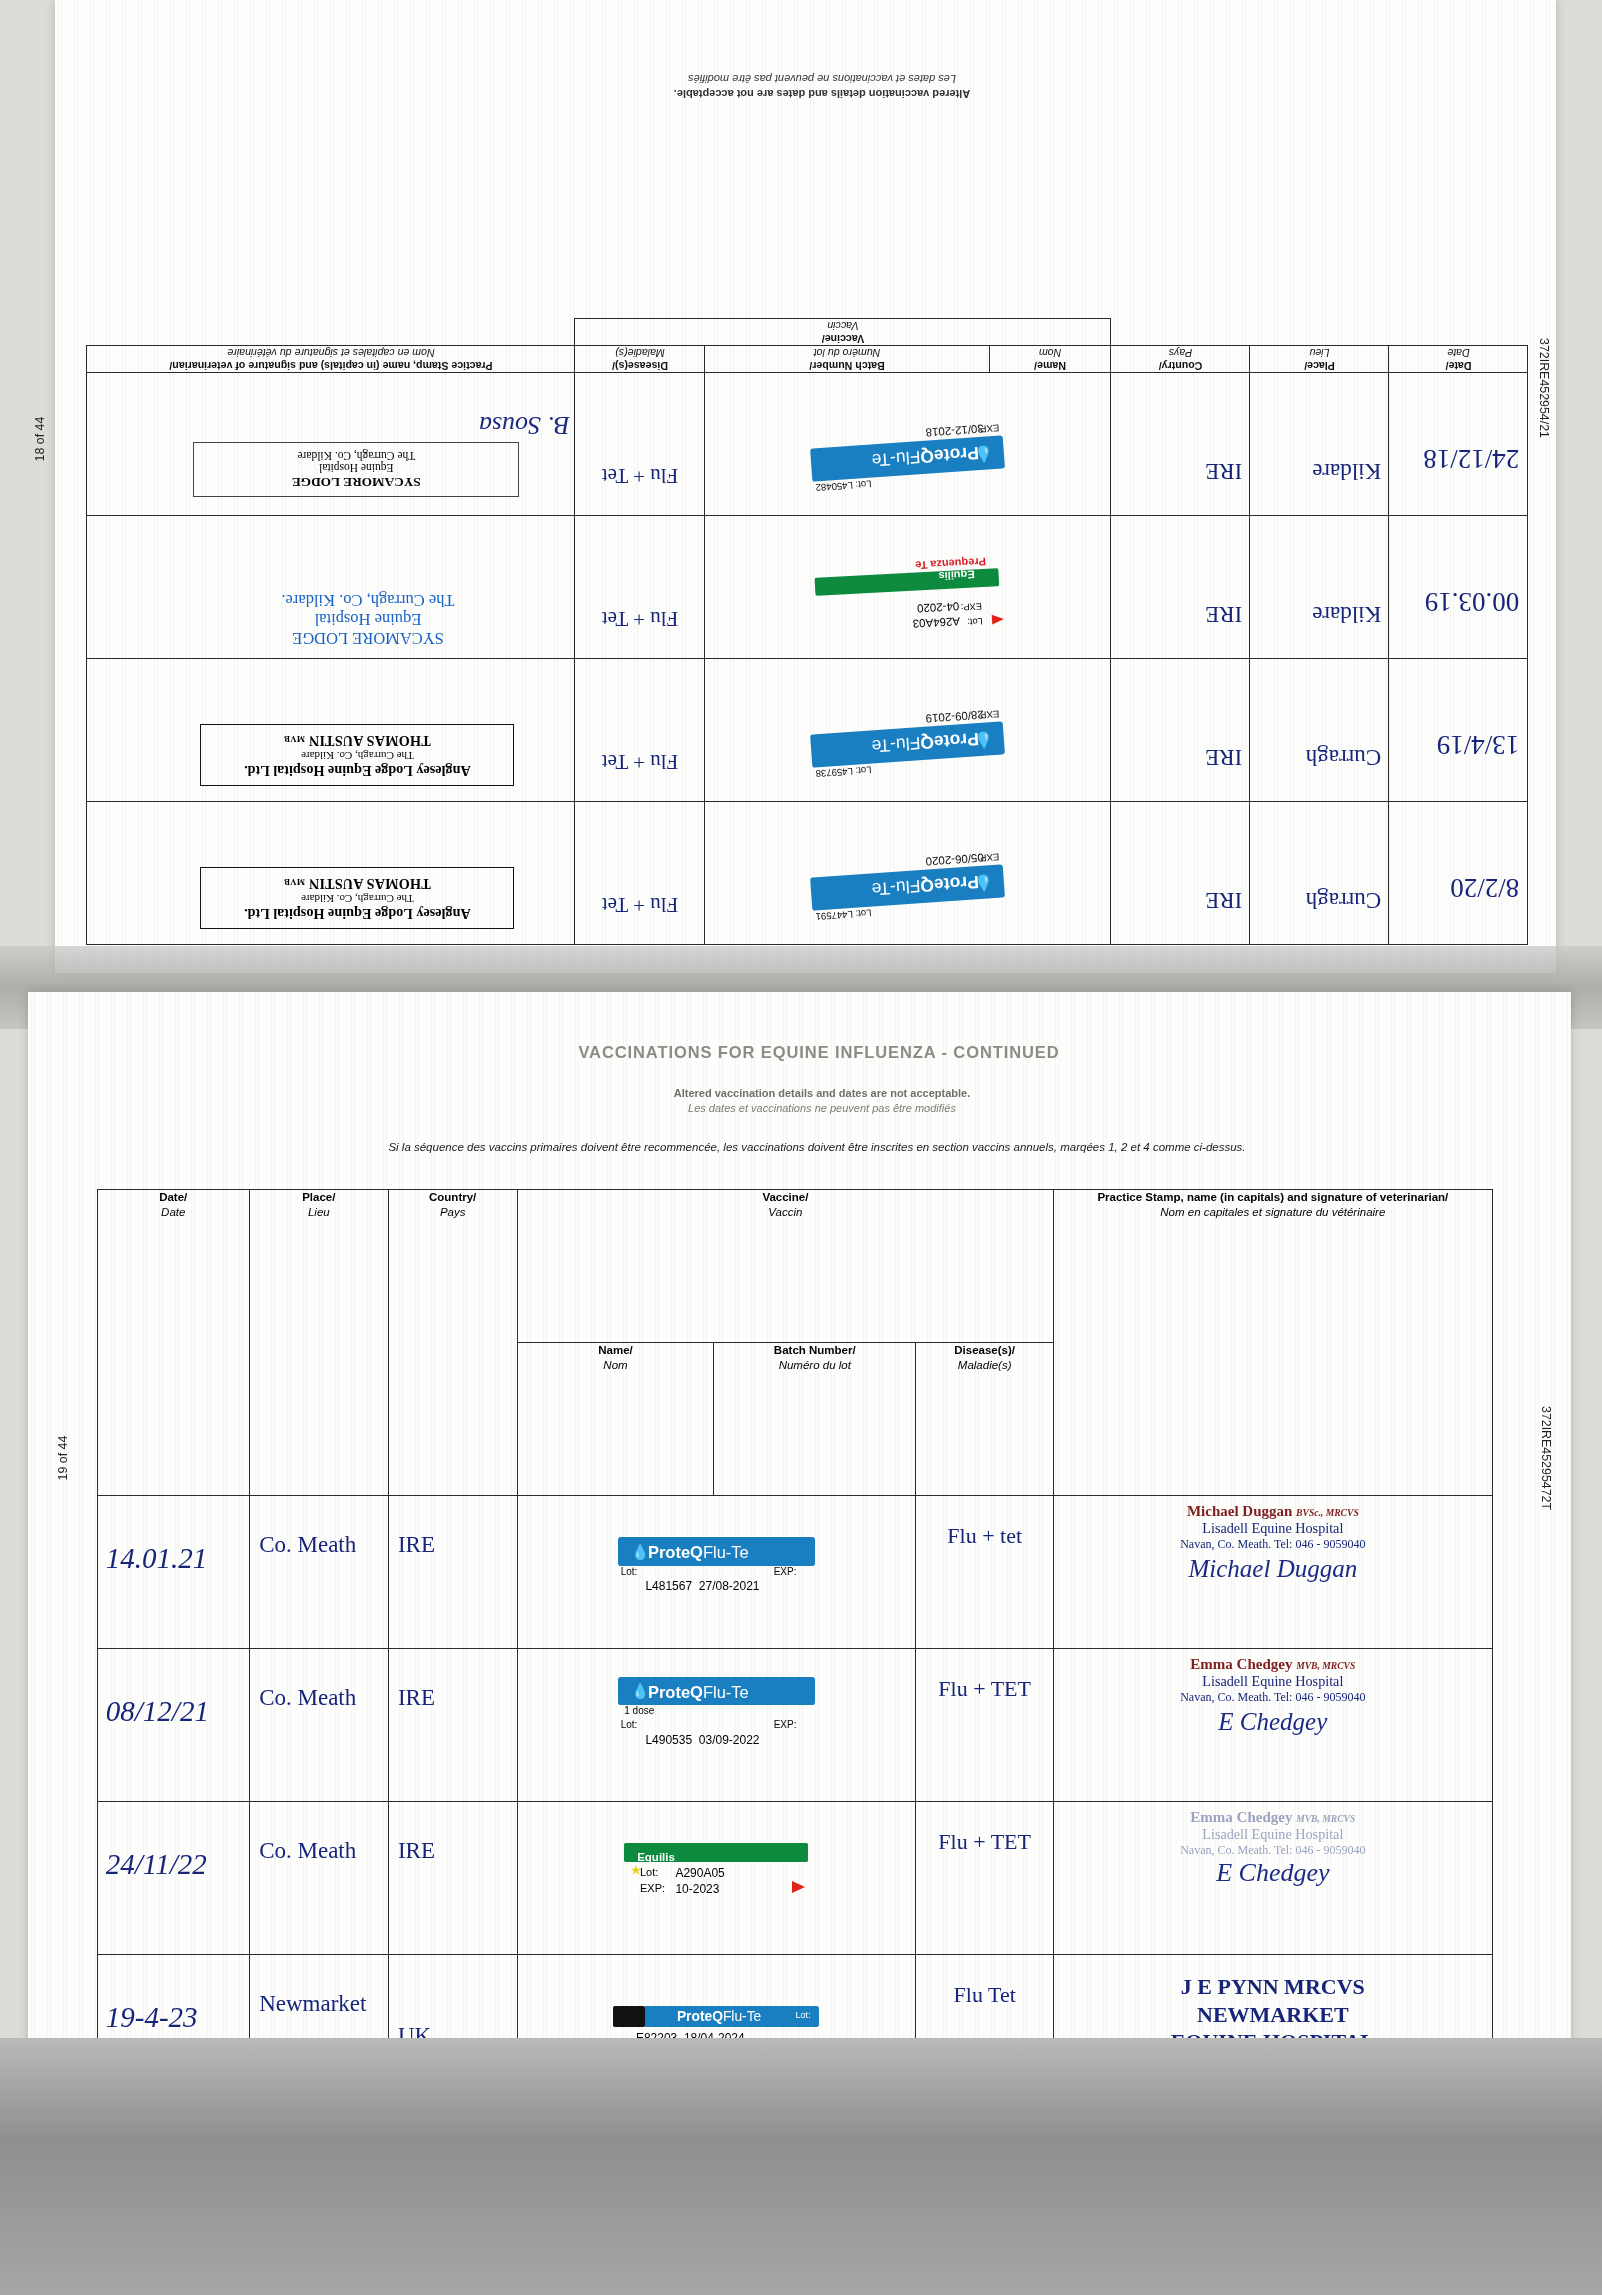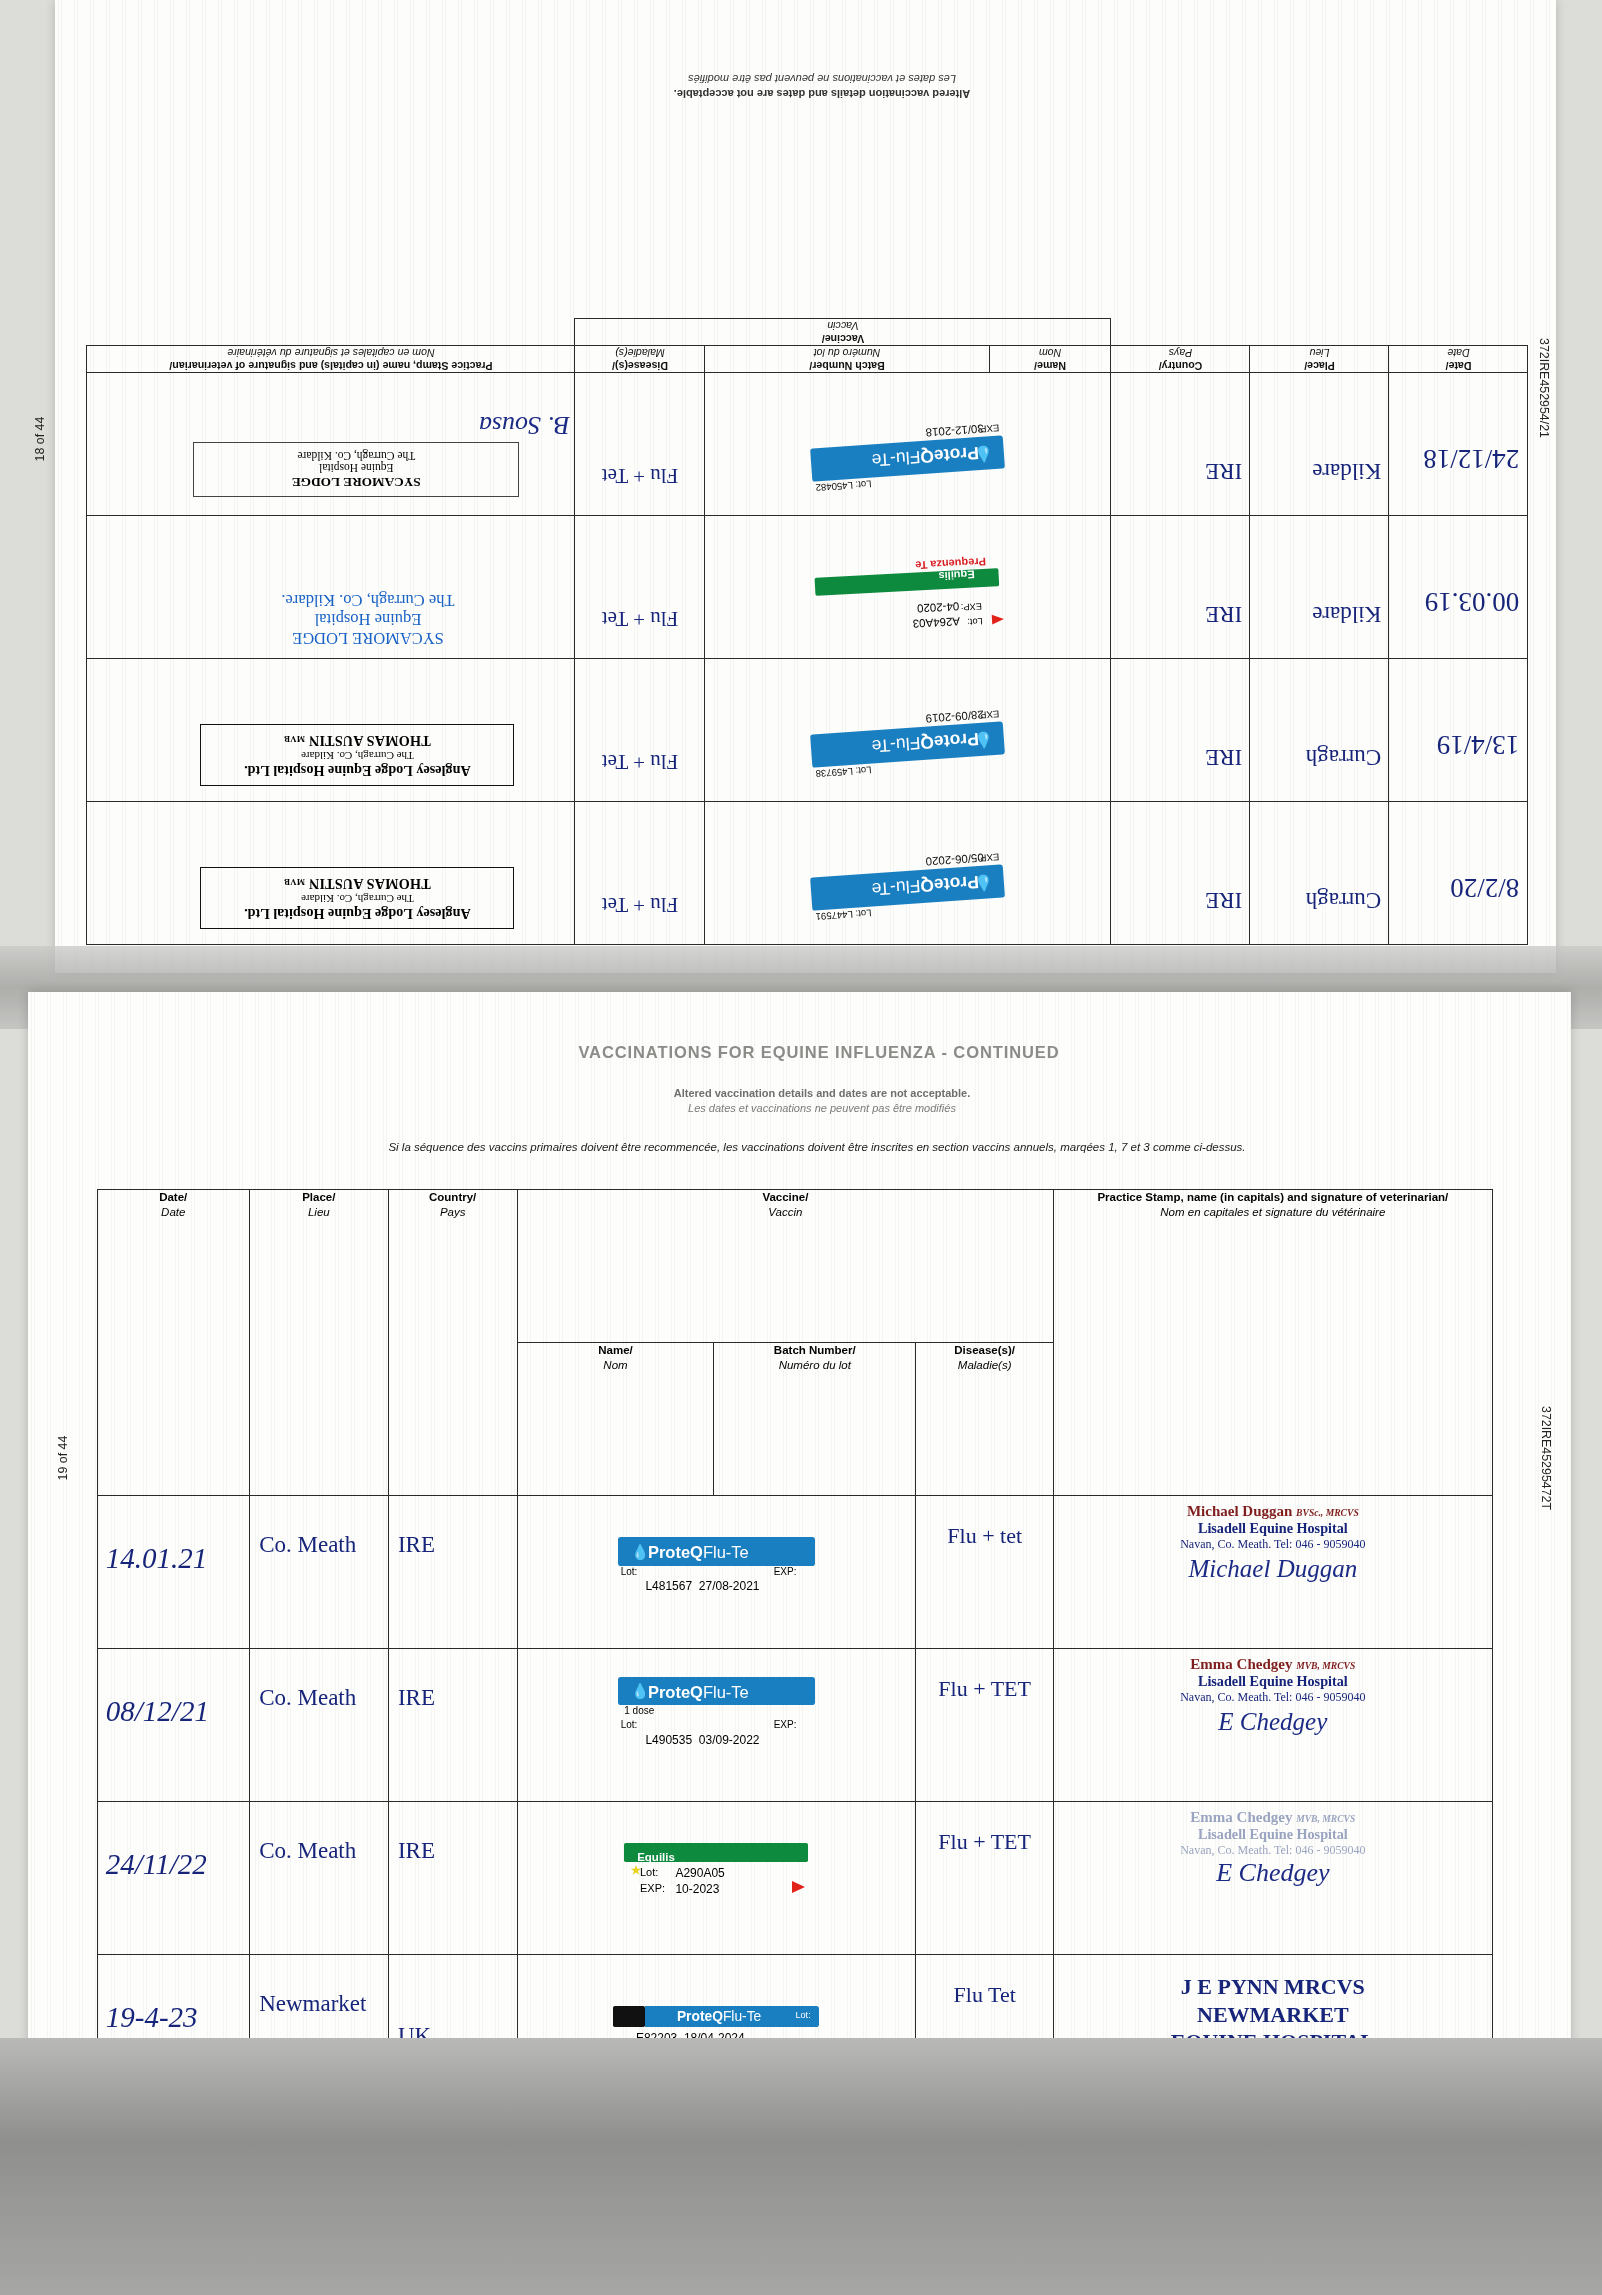--- a/index.html
+++ b/index.html
@@ -91,21 +91,21 @@
   .b-date{width:152px}.b-place{width:138px}.b-country{width:129px}
   .b-name{width:197px}.b-batch{width:202px}.b-dis{width:138px}.b-stamp{width:441px}
 
   .bhw-date{font-family:"Liberation Serif",serif;color:#16247a;font-size:29px;display:block;padding:46px 0 0 8.3px;font-style:italic;}
   .bhw{font-family:"Liberation Serif",serif;color:#16247a;font-size:23px;display:block;padding:37px 0 0 9.2px;line-height:1.05;}
   .bhw-dis{font-family:"Liberation Serif",serif;color:#16247a;font-size:22px;display:block;text-align:center;padding-top:27.5px;line-height:1.12;}
 
   .pbox{position:relative;padding:7.3px 5.5px 0;text-align:center;font-family:"Liberation Serif",serif;}
   .pbox .n{font-weight:bold;font-size:15px;color:#7f1d1d;}
   .pbox .n small{font-size:9.6px;font-style:italic;}
-  .pbox .h{font-weight:bold;font-size:14.2px;color:#16247a;}
+  .pbox .h{font-weight:normal;font-size:14.2px;color:#16247a;}
   .pbox .a{font-size:12px;color:#16247a;}
   .pbox.faded .n,.pbox.faded .h,.pbox.faded .a{color:#9aa4c0;}
   .pbox .sigline{font-size:25px;color:#1b2a85;font-style:italic;margin-top:2.8px;}
   .pynn{padding-top:18.4px;text-align:center;font-family:"Liberation Serif",serif;font-weight:bold;color:#16247a;font-size:22px;line-height:1.25;}
 
   .side-num-bot{position:absolute;left:13.8px;top:459px;font-size:12.4px;color:#222;transform:rotate(-90deg);}
   .side-code-bot{position:absolute;right:5.5px;top:459px;font-size:12.4px;color:#222;transform:rotate(90deg);white-space:nowrap;}
 
   .bot-sticker{position:relative;margin:41px auto 0;width:197px;height:55px;}
   .bot-sticker .bar{position:absolute;left:0;top:0;width:197px;height:28.5px;background:#1a7fc1;border-radius:2.8px;}
@@ -307,21 +307,21 @@
 
   <div class="sheet sheet-bot"></div>
 
   <div id="bot-wrap">
     <div class="bot-title">VACCINATIONS FOR EQUINE INFLUENZA - CONTINUED</div>
     <div class="bot-note">
       <b>Altered vaccination details and dates are not acceptable.</b><br>
       <span>Les dates et vaccinations ne peuvent pas être modifiés</span>
     </div>
     <div class="bot-instr">
-      <div class="l2">Si la séquence des vaccins primaires doivent être recommencée, les vaccinations doivent être inscrites en section vaccins annuels, marqées 1, 7 et 3 comme ci-dessus.</div>
+      <div class="l2">Si la séquence des vaccins primaires doivent être recommencée, les vaccinations doivent être inscrites en section vaccins annuels, marqées 1, 2 et 4 comme ci-dessus.</div>
     </div>
 
     <table class="tbl" id="bot-tbl">
       <tbody>
           <tr>
         <td class="bh b-date" rowspan="2"><b>Date/</b><br><span>Date</span></td>
         <td class="bh b-place" rowspan="2"><b>Place/</b><br><span>Lieu</span></td>
         <td class="bh b-country" rowspan="2"><b>Country/</b><br><span>Pays</span></td>
         <td class="bh" colspan="3"><b>Vaccine/</b><br><span>Vaccin</span></td>
         <td class="bh b-stamp" rowspan="2"><b>Practice Stamp, name (in capitals) and signature of veterinarian/</b><br><span>Nom en capitales et signature du vétérinaire</span></td>

